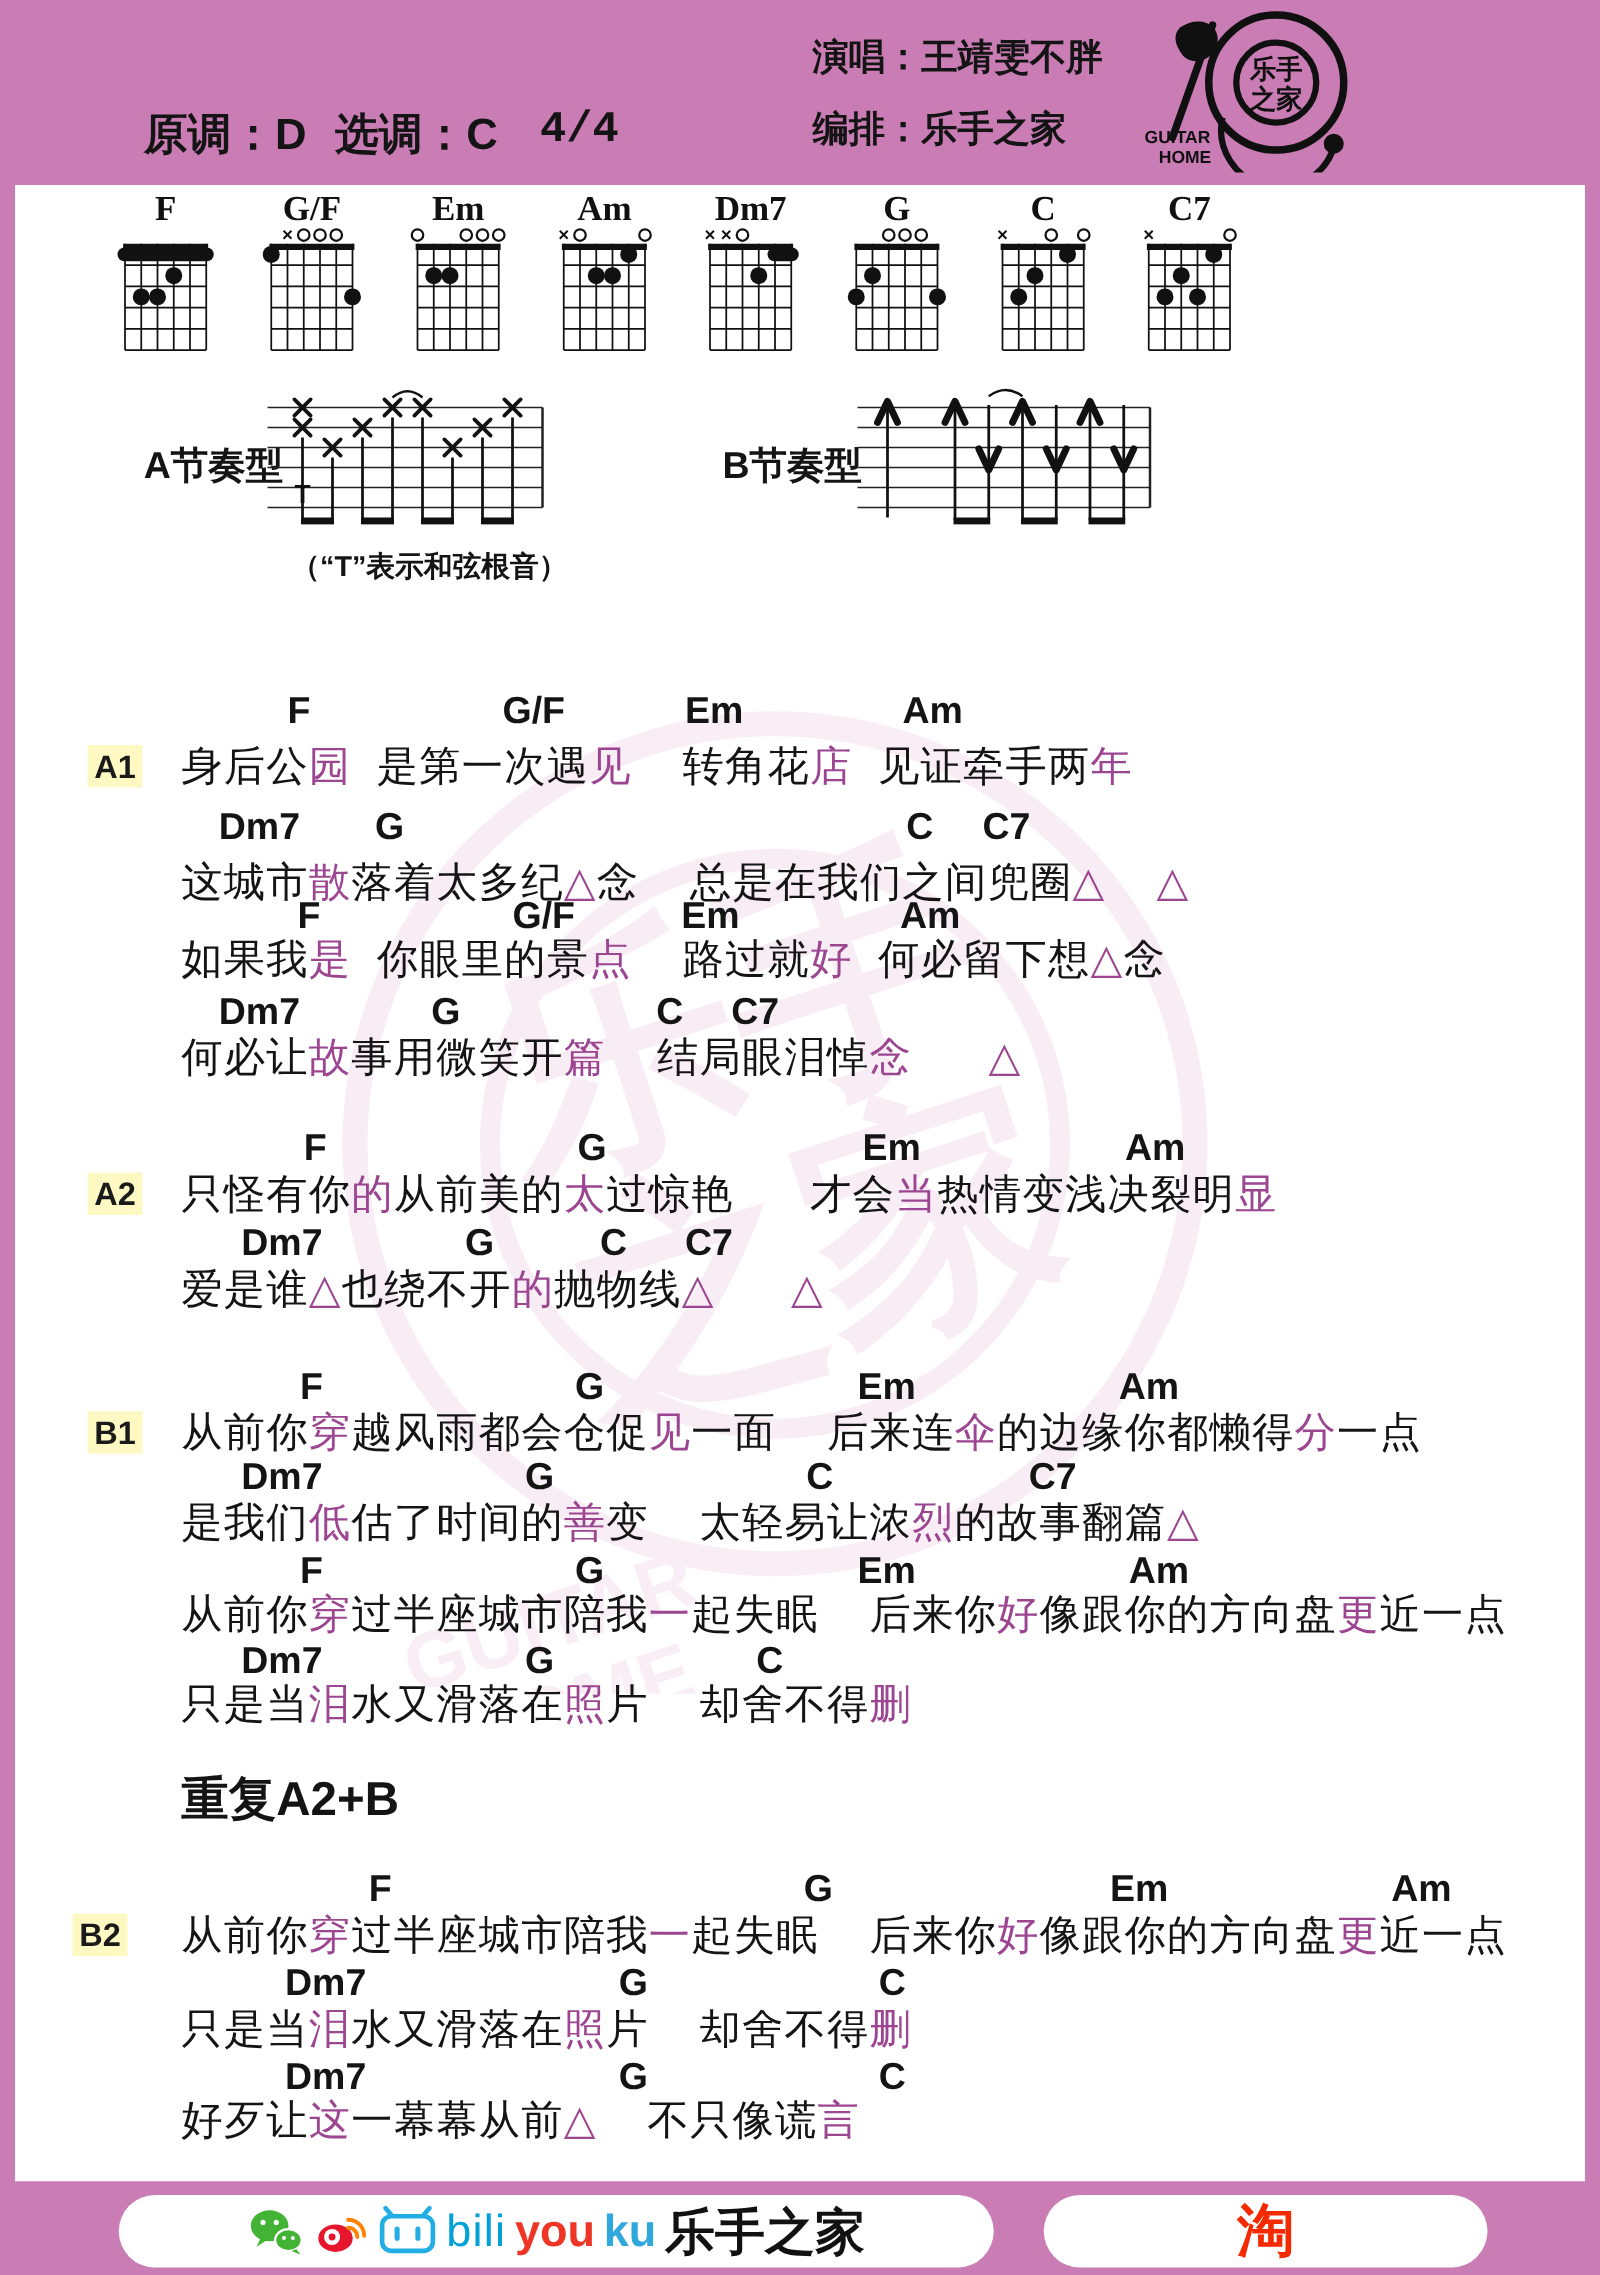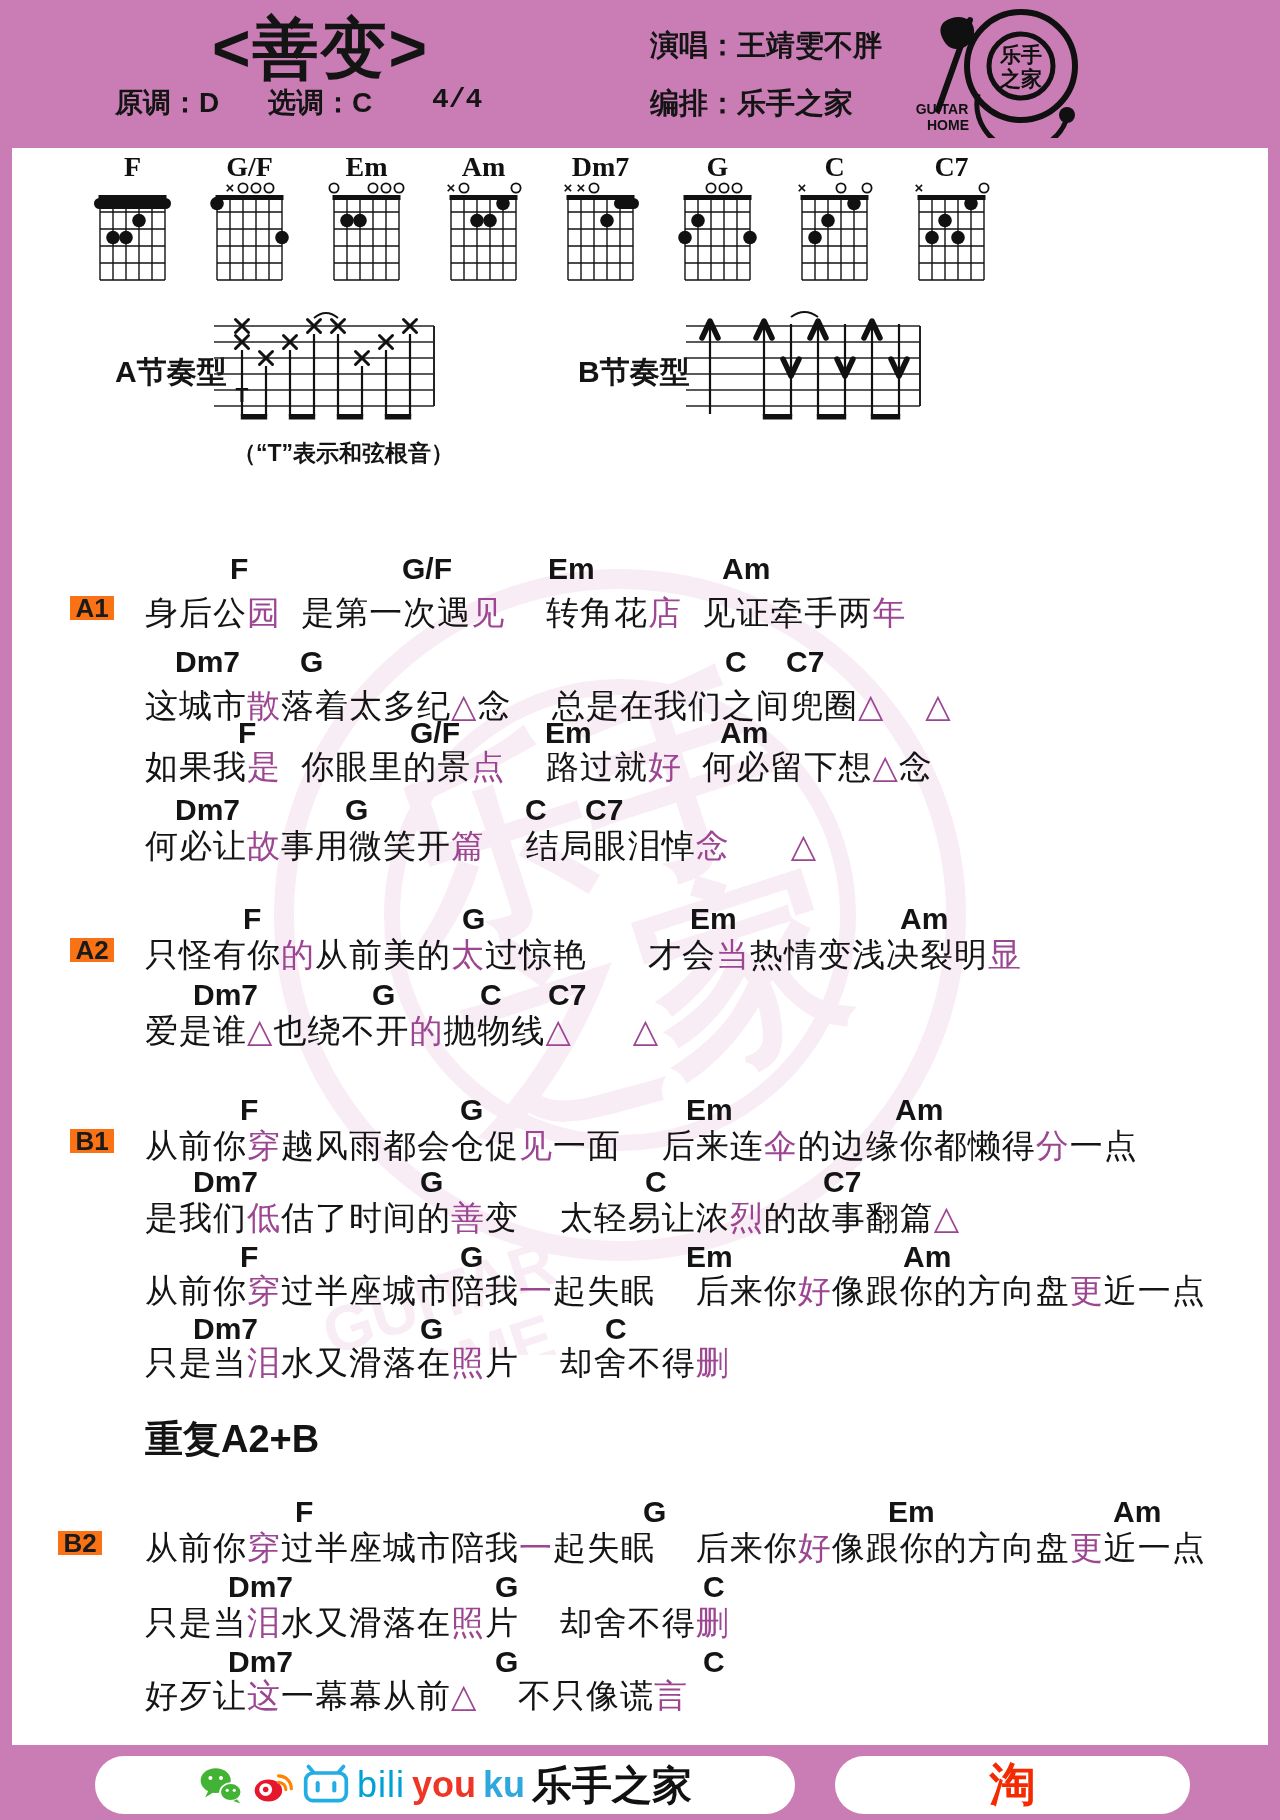--- a/index.html
+++ b/index.html
@@ -3,29 +3,29 @@
 <meta charset="utf-8">
 <style>
   html,body{margin:0;padding:0;}
   .page{position:relative;width:1280px;height:1820px;background:#c97db4;overflow:hidden;
         font-family:"Liberation Sans","DejaVu Sans",sans-serif;color:#141414;}
   .sheet{position:absolute;left:12px;top:148px;width:1256px;height:1597px;background:#ffffff;z-index:1;}
   .layer{position:absolute;left:0;top:0;width:1280px;height:1820px;z-index:3;}
   .wm{position:absolute;z-index:2;}
   
   .title{position:absolute;left:212px;top:4px;font-size:66px;font-weight:700;letter-spacing:2px;}
-  .keys{position:absolute;top:84px;font-size:28px;font-weight:700;}
+  .keys{position:absolute;top:84px;font-size:35px;font-weight:700;}
   .credit{position:absolute;font-size:29px;font-weight:700;}
   
   #diagrams{position:absolute;left:74px;top:150px;display:flex;}
   
   .rlabel{position:absolute;font-size:30px;font-weight:700;}
   .rnote{position:absolute;left:233px;top:438px;font-size:23px;font-weight:600;}
   
-  .seclabel{position:absolute;width:44px;height:24px;background:#f97316;color:#1a1a1a;
+  .seclabel{position:absolute;width:44px;height:34px;background:#fef9c3;color:#1a1a1a;
             font-size:26px;font-weight:700;display:flex;align-items:center;justify-content:center;}
   .chordspan{position:absolute;font-size:30px;font-weight:600;white-space:pre;}
   .lyricline{position:absolute;left:145px;font-size:33px;font-weight:400;letter-spacing:1px;
              white-space:pre;line-height:38px;}
   .hl{color:#9c4692;}
   .repeatnote{position:absolute;left:145px;top:1414px;font-size:38px;font-weight:700;}
   
   .pill{position:absolute;background:#fff;border-radius:30px;display:flex;align-items:center;
         justify-content:center;z-index:3;}
   .pill-left{left:95px;top:1756px;width:700px;height:58px;gap:7px;}
@@ -34,21 +34,20 @@
   .bili{font-size:36px;font-weight:400;color:#00a1d6;letter-spacing:1px;}
   .you{font-size:36px;font-weight:700;color:#ee3526;}
   .ku{font-size:36px;font-weight:700;color:#30a8dd;}
   .tao{font-size:46px;font-weight:700;color:#f42a00;}
 </style>
 </head>
 <body>
 
 <div class="page">
 
-  <div class="title">&lt;善变&gt;</div>
 
   <div class="keys" style="left:115px;"><span>原调：</span><span>D</span></div>
   <div class="keys" style="left:268px;"><span>选调：</span><span>C</span></div>
   <div class="keys" style="left:432px;font-family:Liberation Mono, monospace;">4/4</div>
 
   <div class="credit" style="left:650px;top:26px;"><span>演唱：</span><span>王靖雯不胖</span></div>
   <div class="credit" style="left:650px;top:84px;"><span>编排：</span><span>乐手之家</span></div>
 
   <svg class="layer" style="left:900px;top:2px;width:180px;height:136px;z-index:4;" viewBox="0 0 180 136">
     <circle cx="121" cy="64" r="54" fill="none" stroke="#101010" stroke-width="6"></circle>

